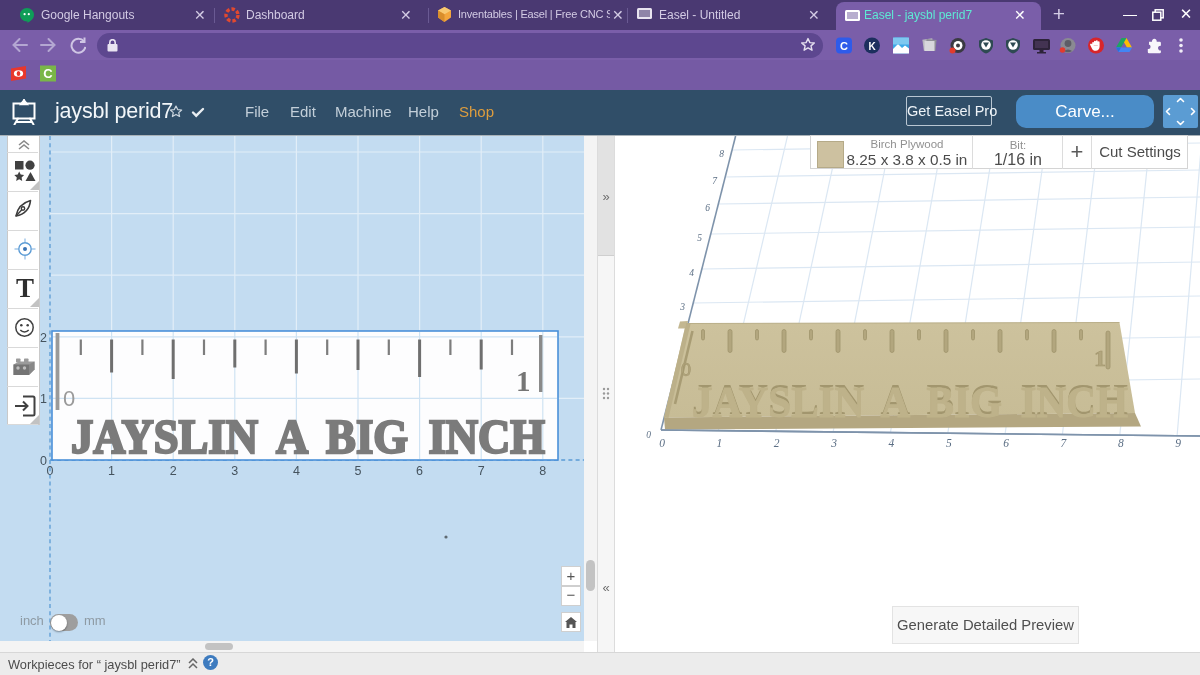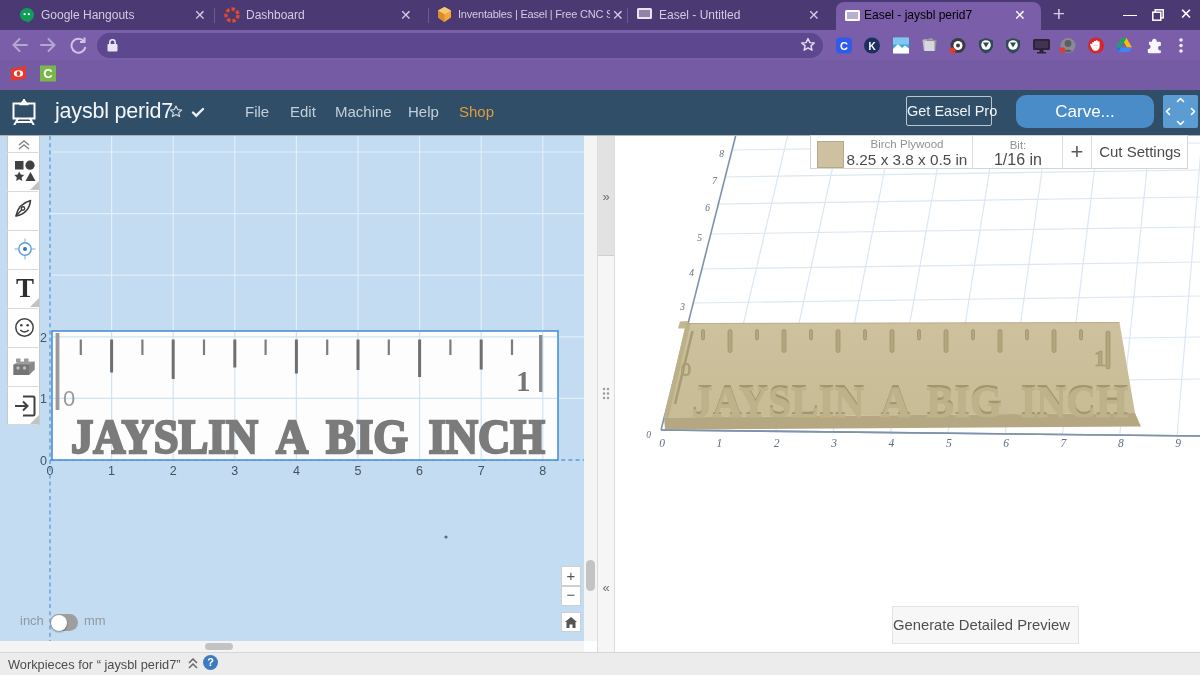--- a/index.html
+++ b/index.html
@@ -32,21 +32,21 @@
 #vscroll{left:584px;top:136px;width:13px;height:505px;background:#f4f4f4}
 #vthumb{left:586px;top:560px;width:9px;height:31px;background:#c3c3c3;border-radius:5px}
 #splitter{left:597px;top:136px;width:18px;height:516px;background:#f6f6f6;border-left:1px solid #dcdcdc;border-right:1px solid #dcdcdc}
 #spltop{left:598px;top:136px;width:16px;height:120px;background:#e2e2e2;border-bottom:1px solid #cfcfcf}
 #hscroll{left:0;top:641px;width:584px;height:11px;background:#f4f4f4}
 #hthumb{left:205px;top:643px;width:28px;height:7px;background:#c3c3c3;border-radius:4px}
 
 #matbar{left:810px;top:135px;width:378px;height:34px;background:#fff;border:1px solid #d4d4d4;color:#4a4a4a}
 .mdiv{position:absolute;top:135px;width:1px;height:34px;background:#dcdcdc}
 
-#gdp{left:892px;top:606px;width:187px;height:38px;background:#f7f7f7;border:1px solid #e3e3e3;color:#4f4f4f;font-size:14.8px;text-align:left;line-height:37px;white-space:nowrap}
+#gdp{left:892px;top:606px;width:187px;height:38px;background:#f7f7f7;border:1px solid #e3e3e3;color:#4f4f4f;font-size:14.8px;text-align:center;line-height:37px;white-space:nowrap}
 #simb{left:1087px;top:606px;width:107px;height:38px;background:#f7f7f7;border:1px solid #e3e3e3;color:#4f4f4f;font-size:15.5px;line-height:37px;white-space:nowrap}
 
 .zbtn{position:absolute;left:561px;width:20px;height:20px;background:#fff;border:1px solid #cfcfcf;color:#555;text-align:center;font-size:15px;line-height:18px}
 #unit{left:20px;top:613px;height:18px;color:#8e9aa3;font-size:13px}
 
 #bbar{left:0;top:652px;width:1200px;height:23px;background:#ececec;border-top:1px solid #d7d7d7;color:#4c4c4c;font-size:13px}
 </style></head><body>
 <div id="stage">
 
 <div class="abs" id="tabstrip"></div>
@@ -84,21 +84,21 @@
         <rect x="2" y="2" width="11" height="7" fill="#8f84a8"></rect>
       </svg>
  <div class="ttl" style="left:31px">Easel - Untitled</div>
  <div class="tx" style="left:180px">✕</div>
     </div>
 <div id="activetab">
  <svg class="abs" style="left:9px;top:8px" width="15" height="13" viewBox="0 0 15 13">
         <rect x="0" y="0" width="15" height="11" rx="1.5" fill="#fff"></rect>
         <rect x="2" y="2" width="11" height="7" fill="#b8aecf"></rect>
       </svg>
- <div class="ttl" style="left:28px;color:#000000">Easel - jaysbl perid7</div>
+ <div class="ttl" style="left:28px;color:#5eead4">Easel - jaysbl perid7</div>
  <div class="tx" style="left:178px;color:#fff">✕</div>
     </div>
 <div class="abs" style="left:1048px;top:3px;width:22px;height:22px;color:#d3cbe4;font-size:21px;line-height:22px;text-align:center;font-weight:300">+</div>
 <div class="abs" style="left:1122px;top:6px;width:16px;color:#fff;font-size:14px;text-align:center">—</div>
 <svg class="abs" style="left:1152px;top:9px" width="12" height="12" viewBox="0 0 12 12">
       <rect x="3.2" y="0.8" width="8" height="8" fill="none" stroke="#fff" stroke-width="1.5"></rect>
       <rect x="0.8" y="3.2" width="8" height="8" fill="#4a3972" stroke="#fff" stroke-width="1.5"></rect>
     </svg>
 <div class="abs" style="left:1178px;top:5px;width:16px;color:#fff;font-size:15px;text-align:center">✕</div>
 

